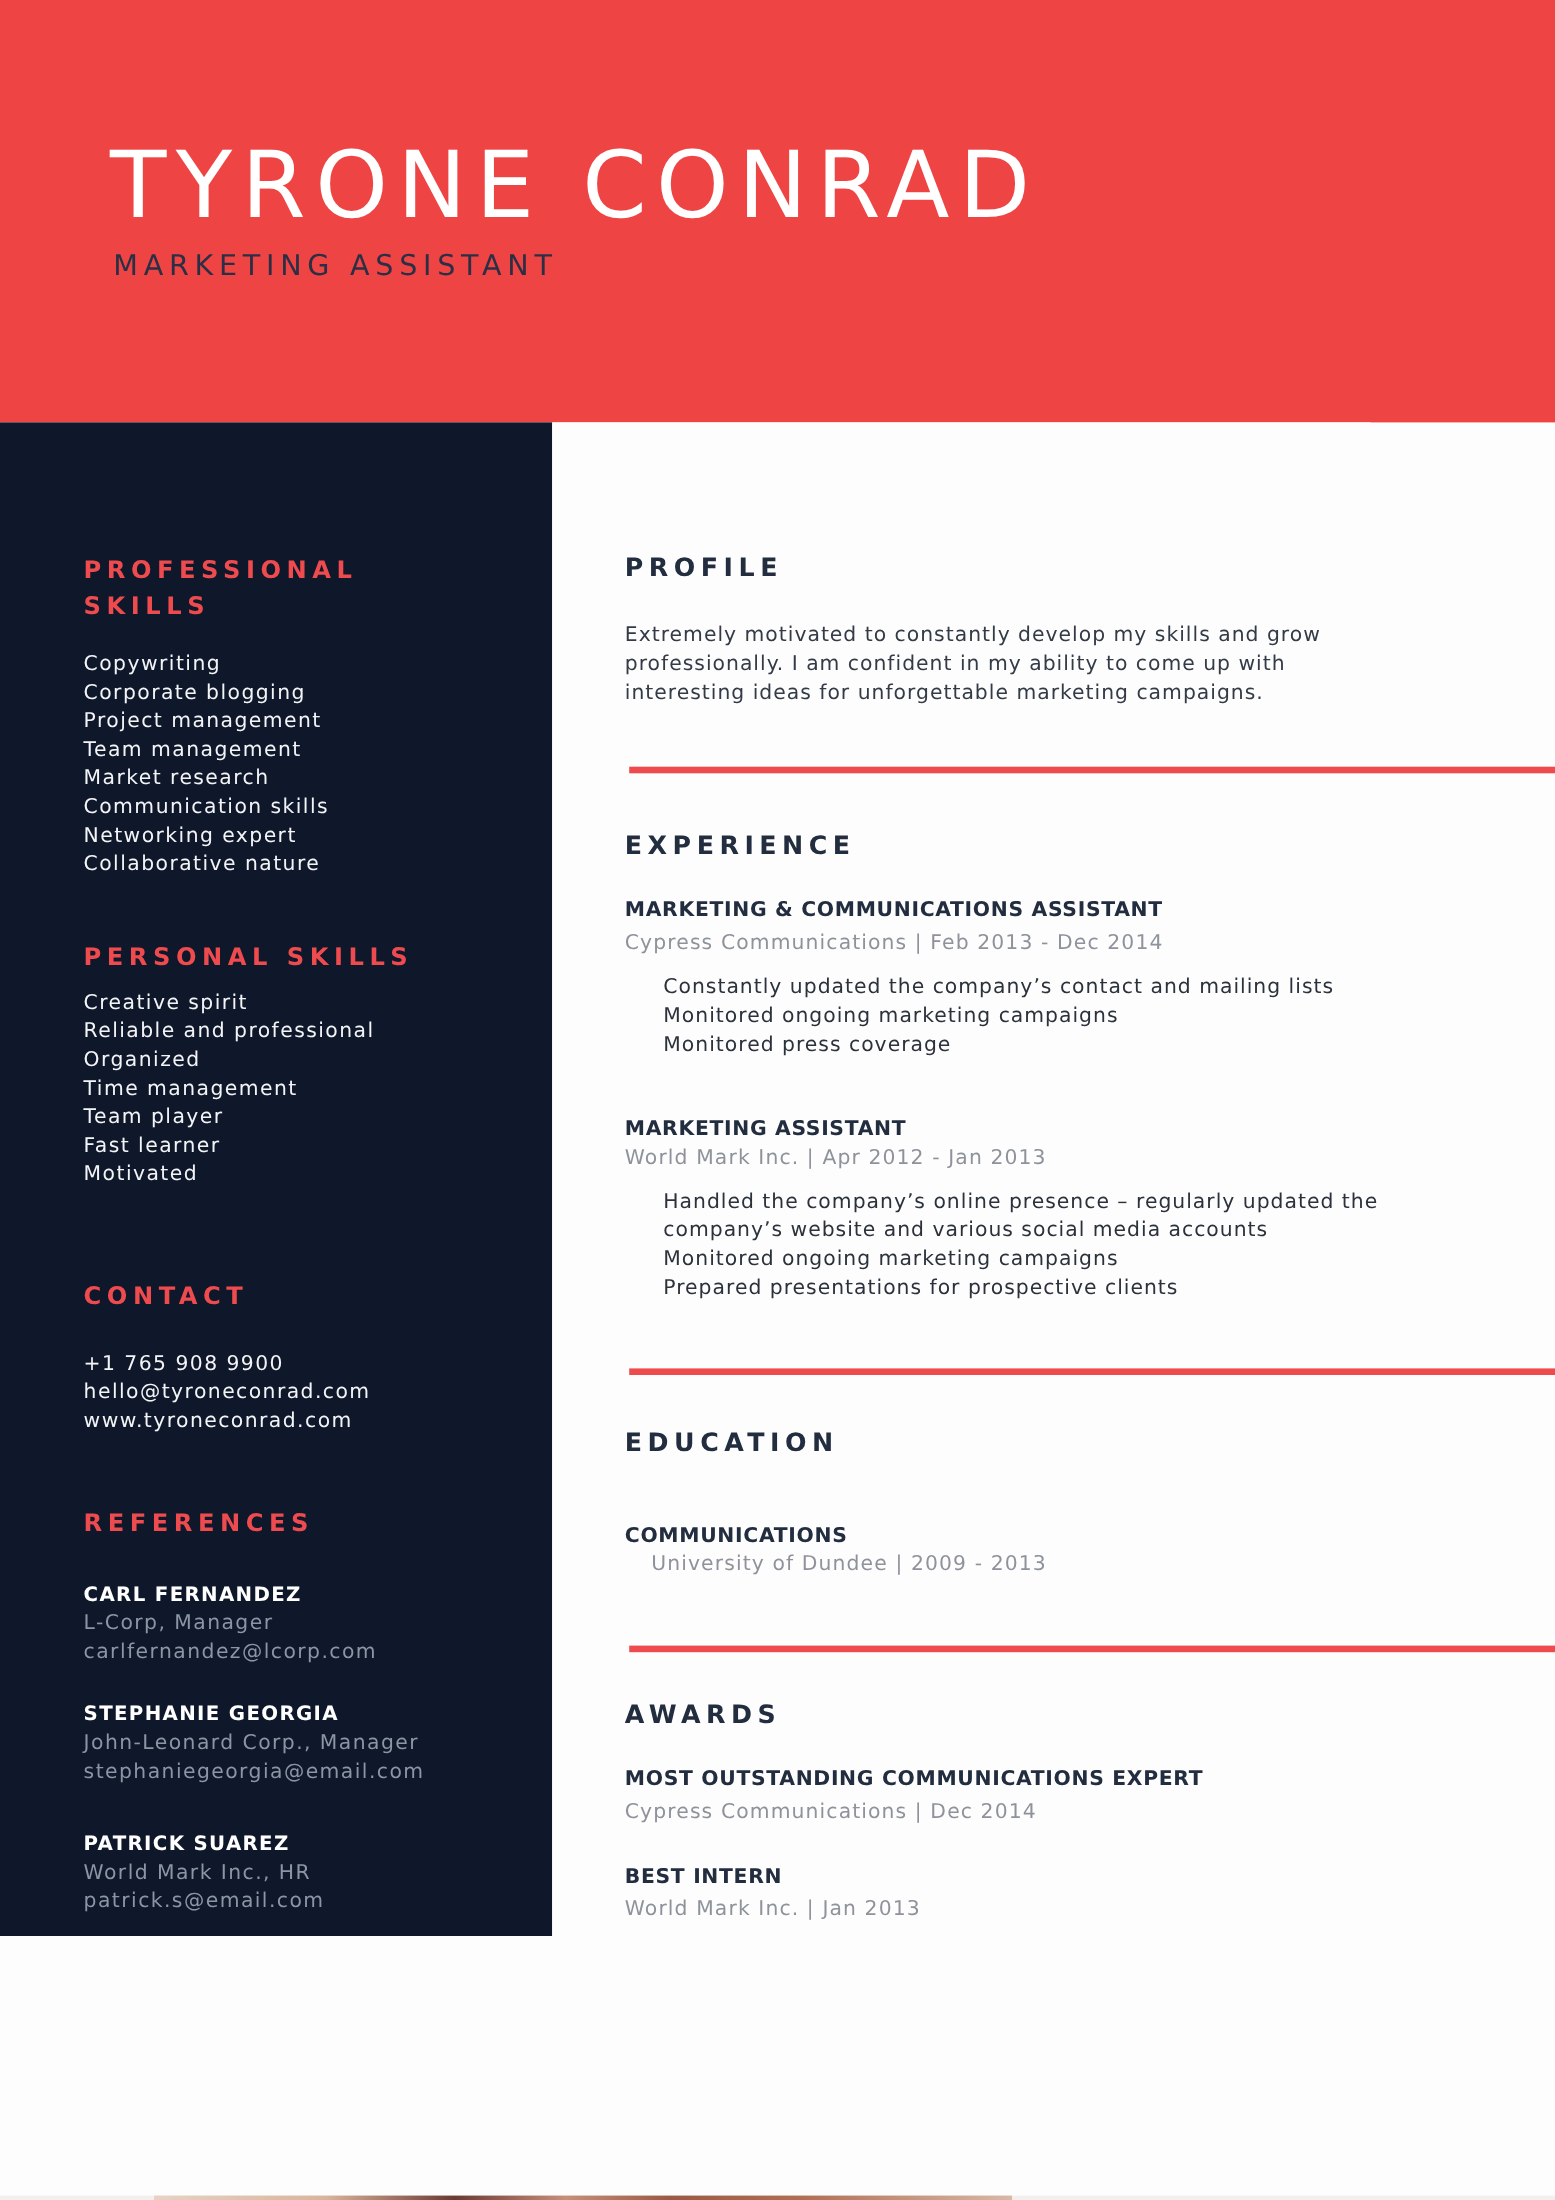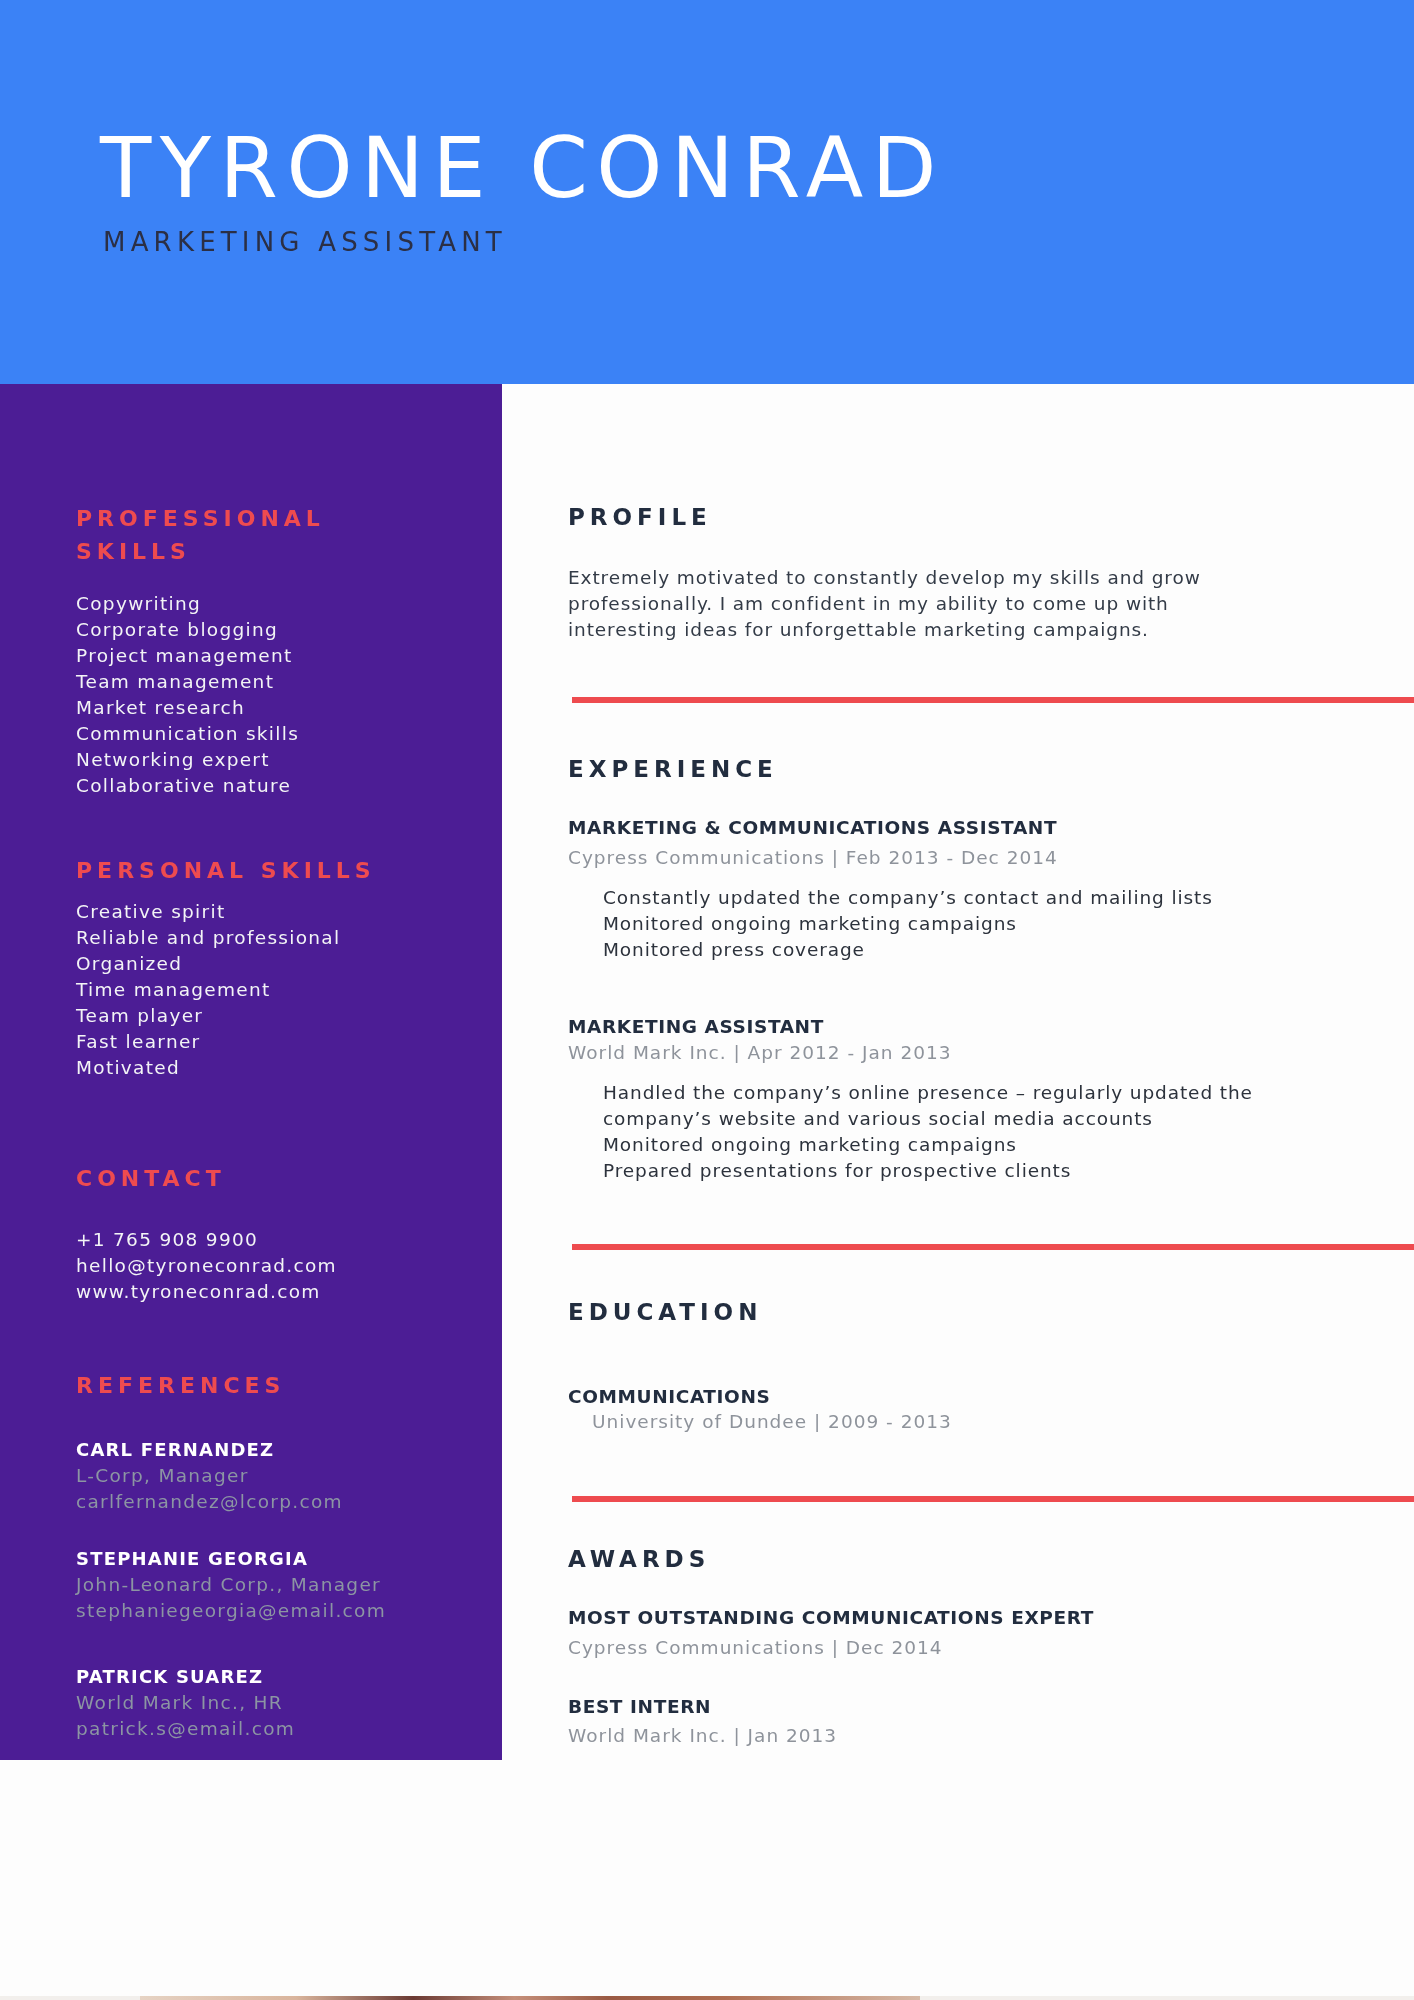--- a/index.html
+++ b/index.html
@@ -1,37 +1,37 @@
 <!DOCTYPE html>
 <html><head>
 <meta charset="utf-8">
 <style>
   * { margin: 0; padding: 0; box-sizing: border-box; }
   html, body { width: 1414px; height: 2000px; overflow: hidden; background: #fdfdfd; }
   body { position: relative; font-family: "DejaVu Sans", "Liberation Sans", sans-serif; }
 
   .header {
     position: absolute; left: 0; top: 0; width: 1414px; height: 384px;
-    background: #3b82f6;
+    background: #ef4444;
   }
   .name {
     position: absolute; left: 100px; top: 118px;
     font-family: "DejaVu Sans", sans-serif;
     font-size: 84px; line-height: 100px; font-weight: normal;
     color: #ffffff; letter-spacing: 8.5px; white-space: nowrap;
   }
   .role {
     position: absolute; left: 103px; top: 226px;
     font-size: 26px; line-height: 32px; color: #2b2f45;
     letter-spacing: 5.2px; white-space: nowrap;
   }
 
   .sidebar {
     position: absolute; left: 0; top: 384px; width: 502px; height: 1376px;
-    background: #4c1d95;
+    background: #0f172a;
   }
   .sb-head {
     position: absolute; left: 76px;
     font-size: 22px; font-weight: bold; color: #ee4b4f;
     letter-spacing: 5px; line-height: 33px;
   }
   .sb-list { position: absolute; left: 76px; list-style: none; }
   .sb-list li {
     font-size: 18.5px; line-height: 26px; color: #f3f4f6;
     letter-spacing: 1.3px; white-space: nowrap;

